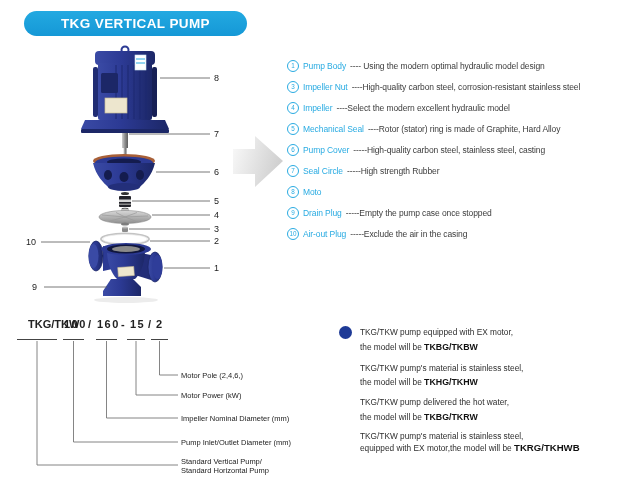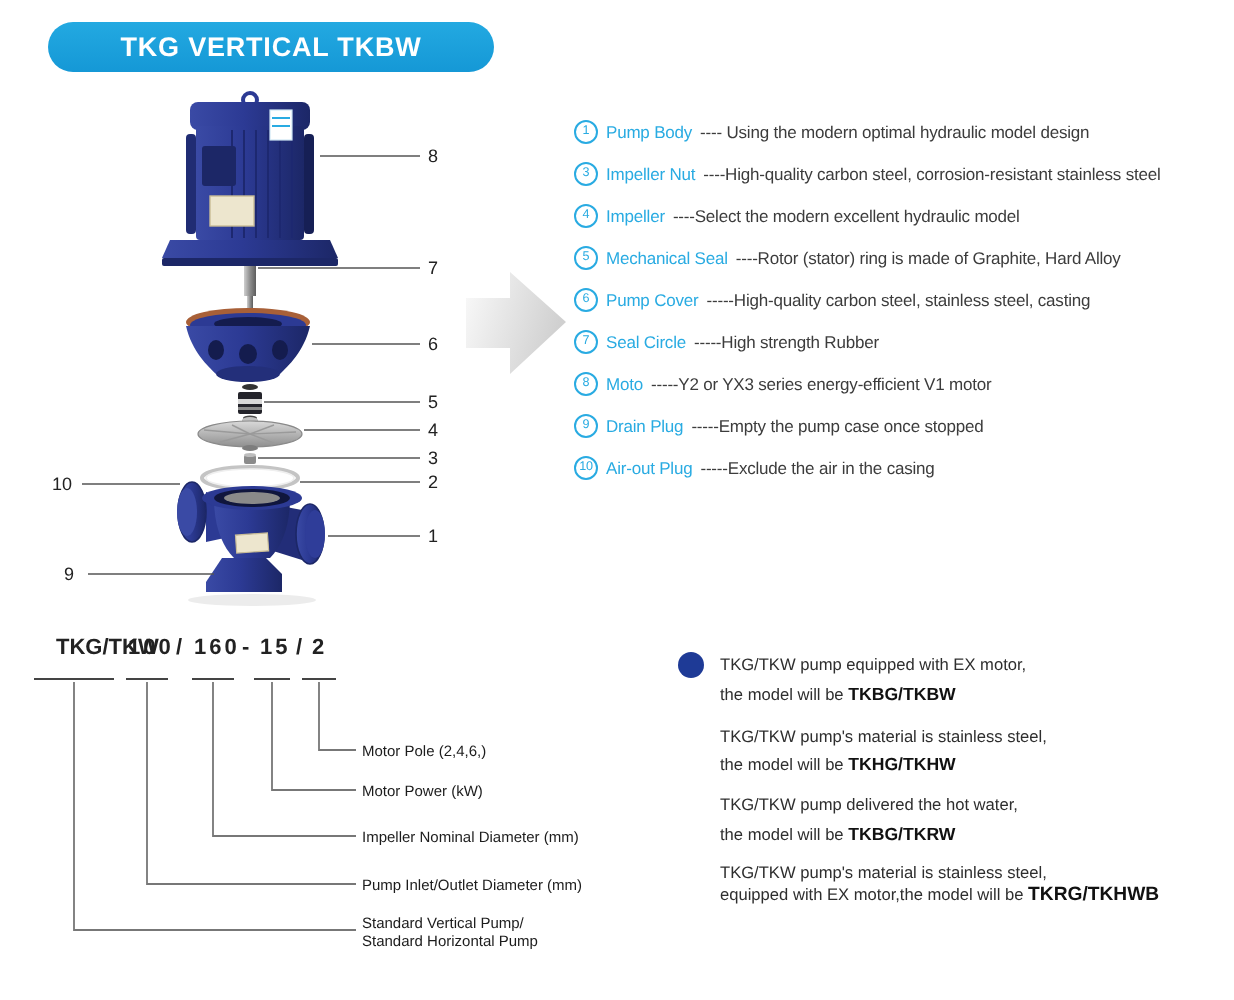--- a/index.html
+++ b/index.html
@@ -44,21 +44,21 @@
   .nline.big b{font-size:9.6px;}
   .mt3{margin-top:3px}.mt4{margin-top:4px}.mt10{margin-top:10px}
   .mt9{margin-top:9px}.mt8{margin-top:8px}.mt0{margin-top:0}
 </style>
 </head>
 <body>
 
 <div class="page">
 
   <div class="banner">
-    <span>TKG VERTICAL TKBW</span>
+    <span>TKG VERTICAL PUMP</span>
   </div>
 
   <svg class="diagram-svg" width="215" height="265" viewBox="0 0 215 265">
     <defs>
       <linearGradient id="mgrad" x1="0" y1="0" x2="1" y2="0">
         <stop offset="0" stop-color="#3A4AA5"></stop>
           <stop offset="0.45" stop-color="#2C3A94"></stop>
           <stop offset="1" stop-color="#1C2767"></stop>
       </linearGradient>
       <linearGradient id="shaftg" x1="0" y1="0" x2="1" y2="0">
@@ -226,21 +226,20 @@
       <span class="pdesc">-----High-quality carbon steel, stainless steel, casting</span>
     </div>
     <div class="part-item">
       <span class="pnum">7</span>
       <span class="pname">Seal Circle</span>
       <span class="pdesc">-----High strength Rubber</span>
     </div>
     <div class="part-item">
       <span class="pnum">8</span>
       <span class="pname">Moto</span>
-      <span class="pdesc">-----Y2 or YX3 series energy-efficient V1 motor</span>
     </div>
     <div class="part-item">
       <span class="pnum">9</span>
       <span class="pname">Drain Plug</span>
       <span class="pdesc">-----Empty the pump case once stopped</span>
     </div>
     <div class="part-item">
       <span class="pnum">10</span>
       <span class="pname">Air-out Plug</span>
       <span class="pdesc">-----Exclude the air in the casing</span>

